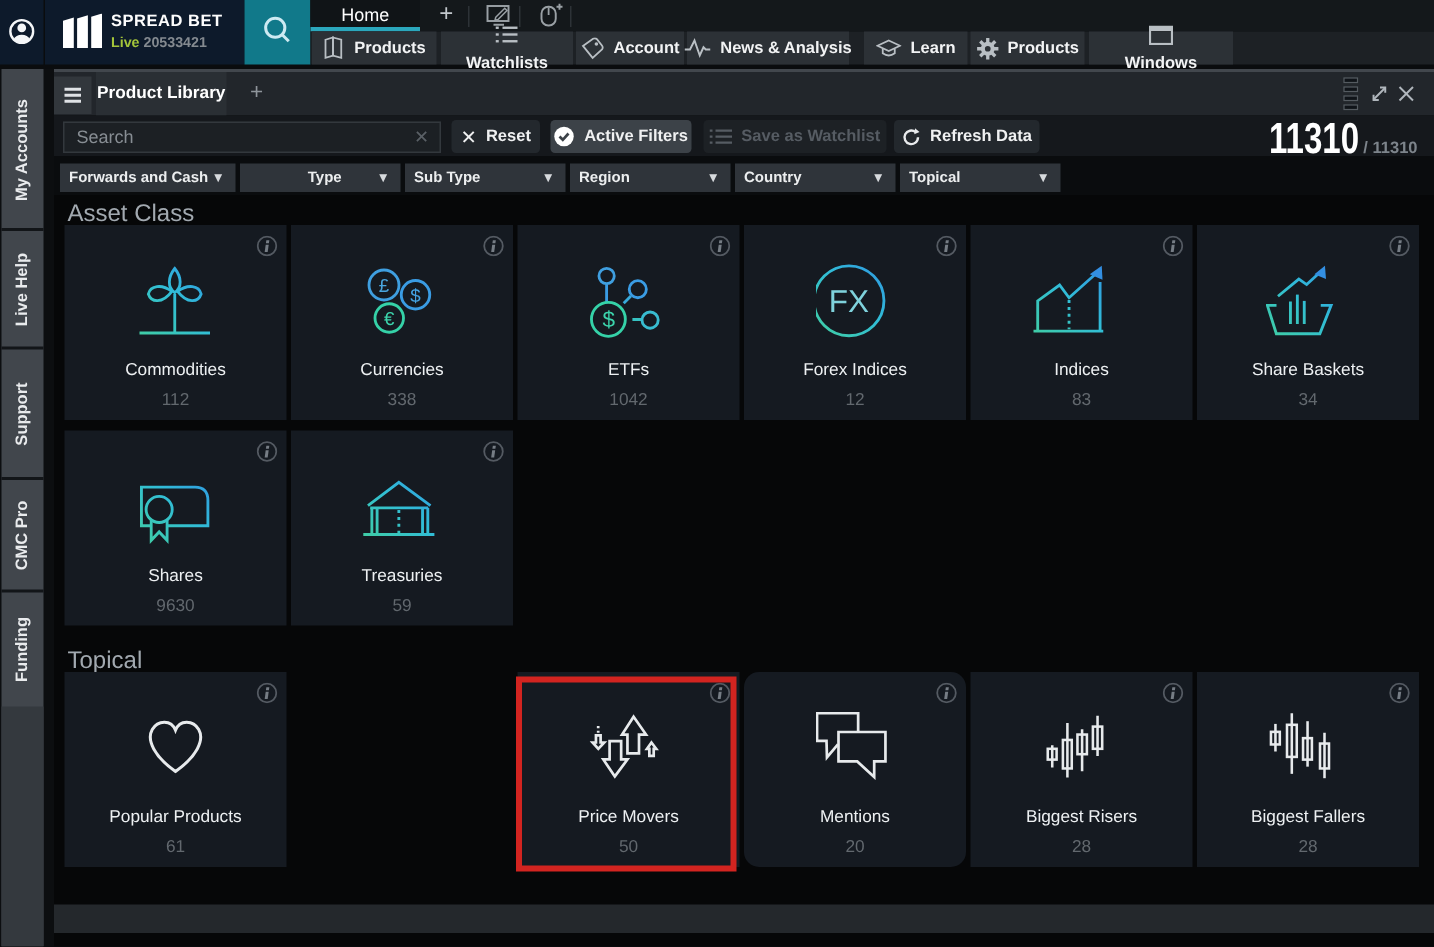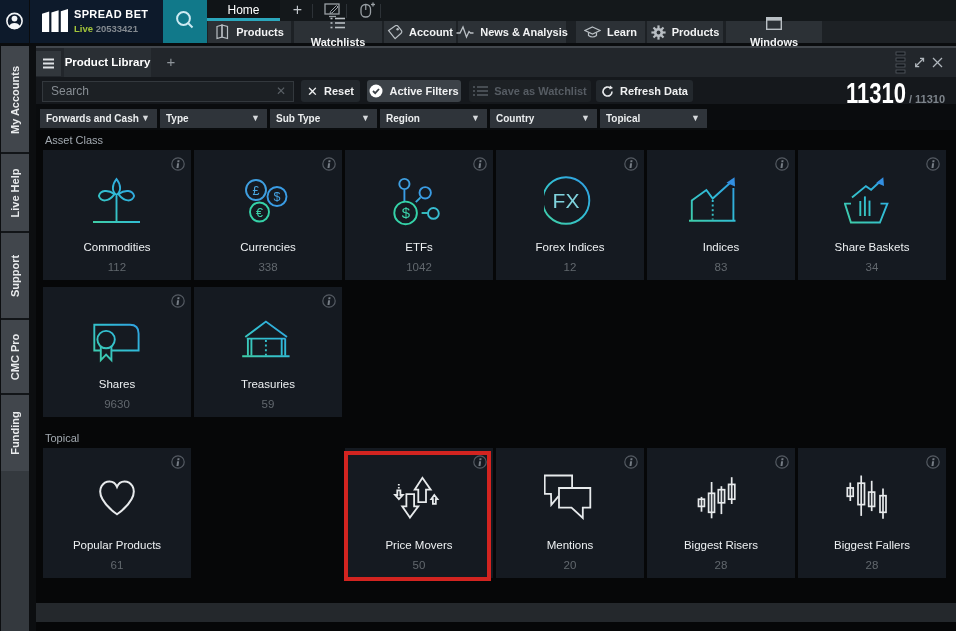--- a/index.html
+++ b/index.html
@@ -53,21 +53,21 @@
 #counter { position:absolute; right:11px; top:0px; color:#fff; }
 #counterBig { font-size:29px; font-weight:bold; display:inline-block;
   transform:scaleX(.76); transform-origin:right bottom; }
 #counterSmall { font-size:11px; color:#7d848b; font-weight:bold; }
 #filters { position:absolute; left:0; top:58px; width:920px; height:26px; background:#0a0c0e; }
 .drop { position:absolute; top:5px; height:19px; background:#2f343a; color:#eceeef;
   font-size:10px; font-weight:bold; line-height:19px; padding-left:6px; white-space:nowrap; }
 .drop .caret { position:absolute; right:7px; top:0; font-size:9px; color:#d7dadd; }
 
 
-.secLabel { position:absolute; color:#a2a9b0; font-size:11px; }
+.secLabel { position:absolute; color:#a2a9b0; font-size:16px; }
 .tile { position:absolute; width:148px; height:130px; background:#151a21; }
 .tile .ttl { position:absolute; left:0; top:91px; width:148px; text-align:center;
   color:#edf0f2; font-size:11.5px; line-height:13px; }
 .tile .cnt { position:absolute; left:0; top:111px; width:148px; text-align:center;
   color:#62686e; font-size:11.5px; }
 .tile .info { position:absolute; right:6px; top:7px; width:14px; height:14px; }
 .tile .icon { position:absolute; left:50%; top:22px; transform:translateX(-50%); }
 #redsel { position:absolute; border:4px solid #d22420; }
 
 #bottomStrip { position:absolute; left:0; top:557px; width:920px; height:19px; background:#24282c; }
@@ -272,21 +272,21 @@
             <path d="M11 6.5 a4.5 4.5 0 1 1 -1.6 -3.4" fill="none" stroke="#e8eaec" stroke-width="1.6"></path>
             <path d="M9 0.5 L12 3 L8.5 4.5 Z" fill="#e8eaec"></path>
           </svg>
         <span>Refresh Data</span>
       </div>
       <div id="counter"><span id="counterBig">11310</span><span id="counterSmall"> / 11310</span></div>
     </div>
 
     <div id="filters">
       <div class="drop" style="left:4px;width:117px;">Forwards and Cash<span class="caret">▼</span></div>
-      <div class="drop" style="left:124px;width:107px;">Type<span class="caret">▼</span></div>
+      <div class="drop" style="left:124px;width:107px;text-align:center;">Type<span class="caret">▼</span></div>
       <div class="drop" style="left:234px;width:107px;">Sub Type<span class="caret">▼</span></div>
       <div class="drop" style="left:344px;width:107px;">Region<span class="caret">▼</span></div>
       <div class="drop" style="left:454px;width:107px;">Country<span class="caret">▼</span></div>
       <div class="drop" style="left:564px;width:107px;">Topical<span class="caret">▼</span></div>
     </div>
 
     <div class="secLabel" style="left:9px;top:88px;">Asset Class</div>
 
     <div class="tile" style="left:7px;top:104px;">
       <div class="info"><svg width="14" height="14" viewBox="0 0 14 14">
@@ -529,21 +529,21 @@
           <path d="M16.9 47.6 L9.2 36.3 L13.4 36.3 L13.4 24.1 L21.1 24.1 L21.1 36.3 L25.3 36.3 Z"></path>
           <path d="M5.9 29.2 L2.1 25 L4.3 25 L4.3 20.3 L7.4 20.3 L7.4 25 L9.8 25 Z"></path>
           <path d="M41.3 25 L44.5 29.2 L42.8 29.2 L42.8 33.9 L39.9 33.9 L39.9 29.2 L38.3 29.2 Z"></path>
           <line x1="5.8" y1="14" x2="5.8" y2="18.5" stroke-dasharray="1.5 1.6"></line>
         </g>
       </svg>
       <div class="ttl">Price Movers</div>
       <div class="cnt">50</div>
     </div>
 
-    <div class="tile" style="left:460px;top:402px;">
+    <div class="tile" style="left:460px;top:402px;border-radius:10px;">
       <div class="info"><svg width="14" height="14" viewBox="0 0 14 14">
         <circle cx="7" cy="7" r="6.2" fill="none" stroke="#545a62" stroke-width="1.2"></circle>
         <g fill="#767d85" transform="skewX(-8) translate(1,0)">
               <rect x="6" y="3.2" width="2" height="2"></rect>
               <rect x="6" y="6.2" width="2" height="4.8"></rect>
             </g>
       </svg></div>
       <svg class="icon" width="52" height="50" viewBox="0 0 52 50">
         <path d="M14.6 23.9 L28.1 23.9 L28.1 5.5 L0.7 5.5 L0.7 23.9 L7 23.9 L7.3 34.9 L14.6 26.2" fill="none" stroke="#e7eaec" stroke-width="1.8"></path>
         <path d="M15 18 L46.3 18 L46.3 37.6 L38.8 37.6 L38.8 48 L27.5 37.6 L15 37.6 Z" fill="#151a21" stroke="#e7eaec" stroke-width="1.8"></path>

